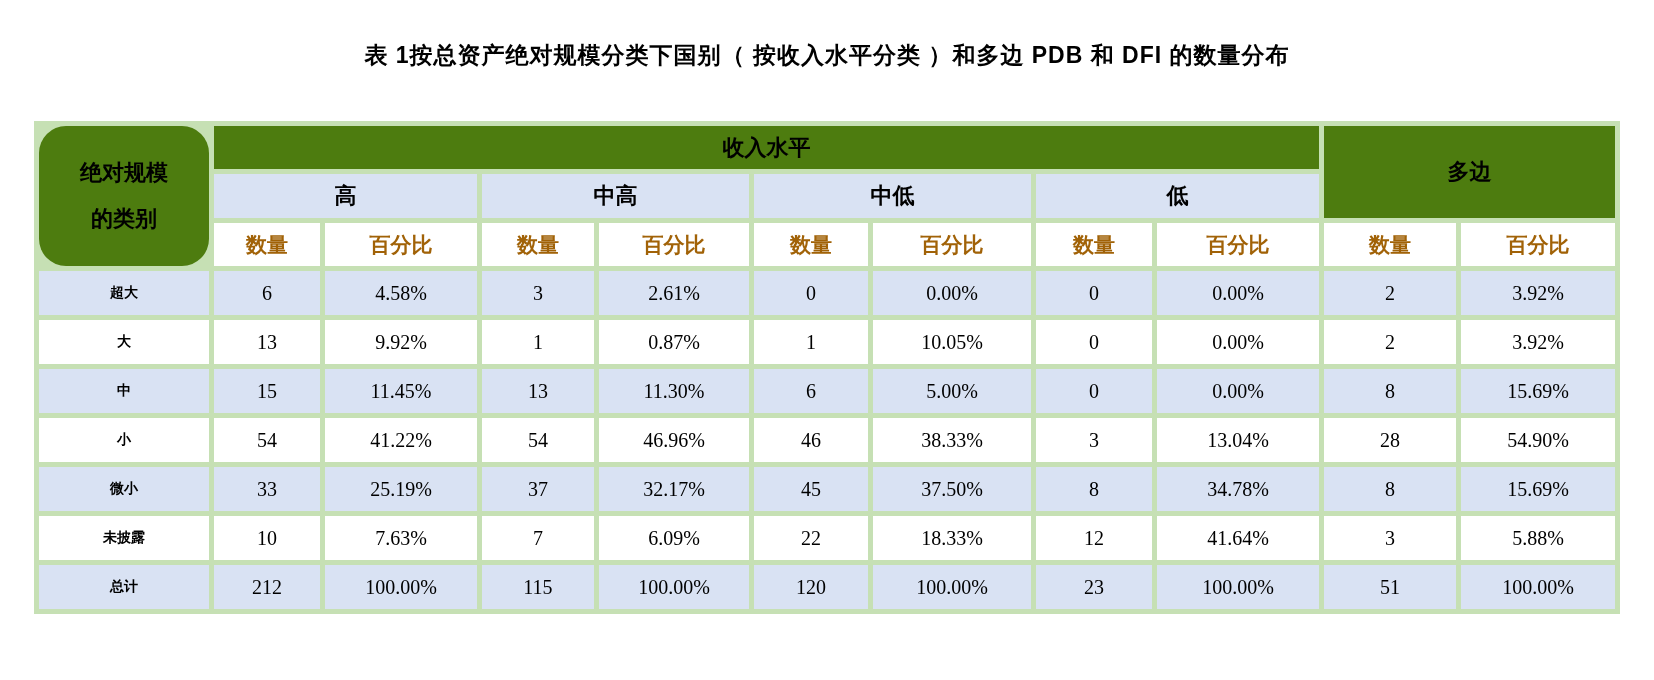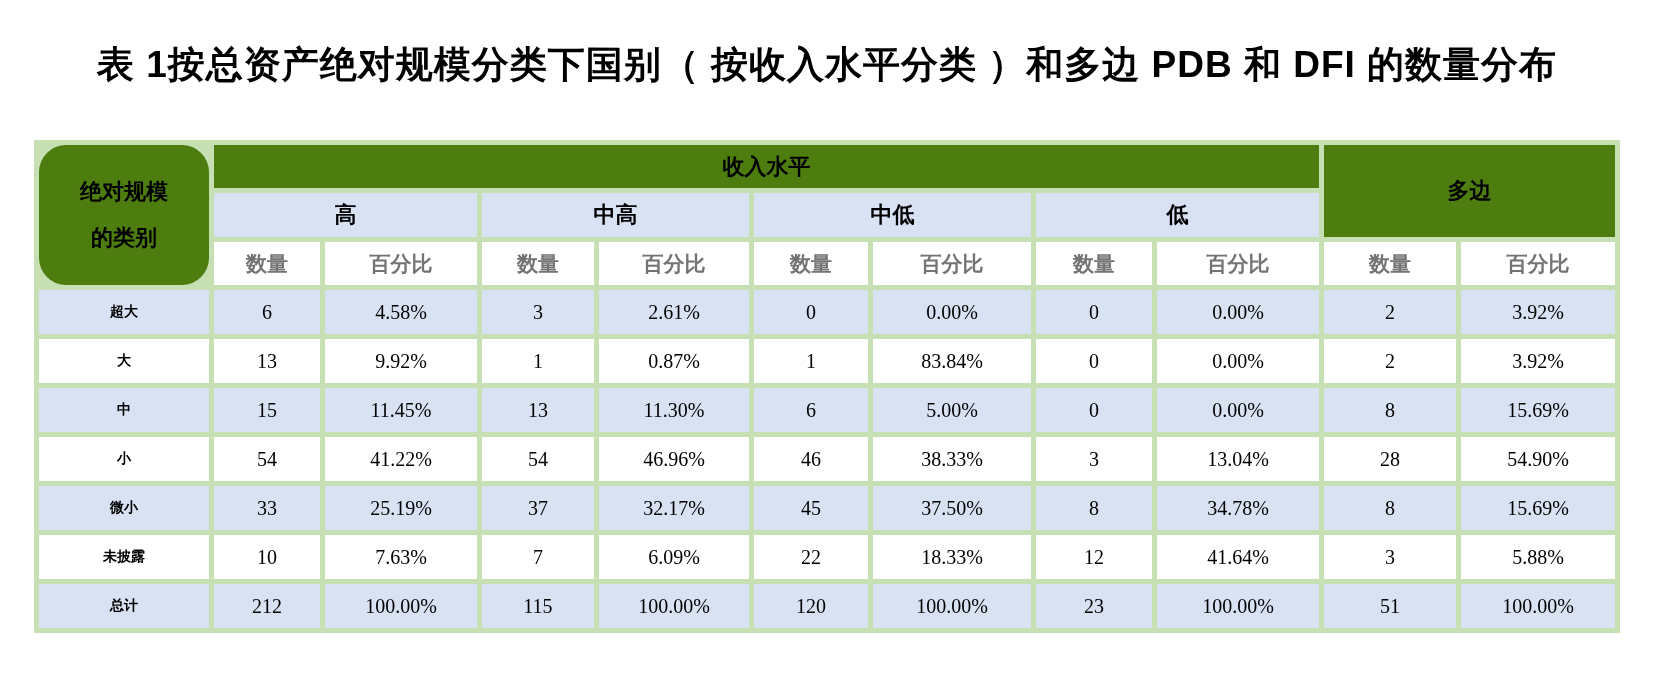--- a/index.html
+++ b/index.html
@@ -14,21 +14,21 @@
   }
   .page {
     position: relative;
     width: 1654px;
     height: 680px;
   }
   .title {
     margin: 0;
     padding-top: 40px;
     text-align: center;
-    font-size: 37px;
+    font-size: 23px;
     font-weight: bold;
     letter-spacing: 1px;
     color: #000000;
     font-family: "Liberation Sans", sans-serif;
   }
   table.stats {
     margin: 50px auto 0 auto;
     border-collapse: separate;
     border-spacing: 5px;
     background: #C6E0B4;          
@@ -52,21 +52,21 @@
   .hdr-corner { line-height: 2.1; border-radius: 27px; }
   .hdr-level {
     background: #D9E2F3;
     color: #000000;
     font-weight: bold;
     font-size: 22px;
     height: 44px;
   }
   .hdr-sub {
     background: #ffffff;
-    color: #737373;
+    color: #a16207;
     font-weight: bold;
     font-size: 21px;
     height: 43px;
   }
   thead tr.r1 th { height: 43px; }
   
   tbody tr { height: 44px; }
   tbody tr.alt  td, tbody tr.alt  th { background: #D9E2F3; }
   tbody tr.norm td, tbody tr.norm th { background: #ffffff; }
   td.rowlabel {
@@ -143,21 +143,21 @@
         <td class="num">2</td>
         <td class="num">3.92%</td>
       </tr>
       <tr class="norm">
         <td class="rowlabel">大</td>
         <td class="num">13</td>
         <td class="num">9.92%</td>
         <td class="num">1</td>
         <td class="num">0.87%</td>
         <td class="num">1</td>
-        <td class="num">83.84%</td>
+        <td class="num">10.05%</td>
         <td class="num">0</td>
         <td class="num">0.00%</td>
         <td class="num">2</td>
         <td class="num">3.92%</td>
       </tr>
       <tr class="alt">
         <td class="rowlabel">中</td>
         <td class="num">15</td>
         <td class="num">11.45%</td>
         <td class="num">13</td>

